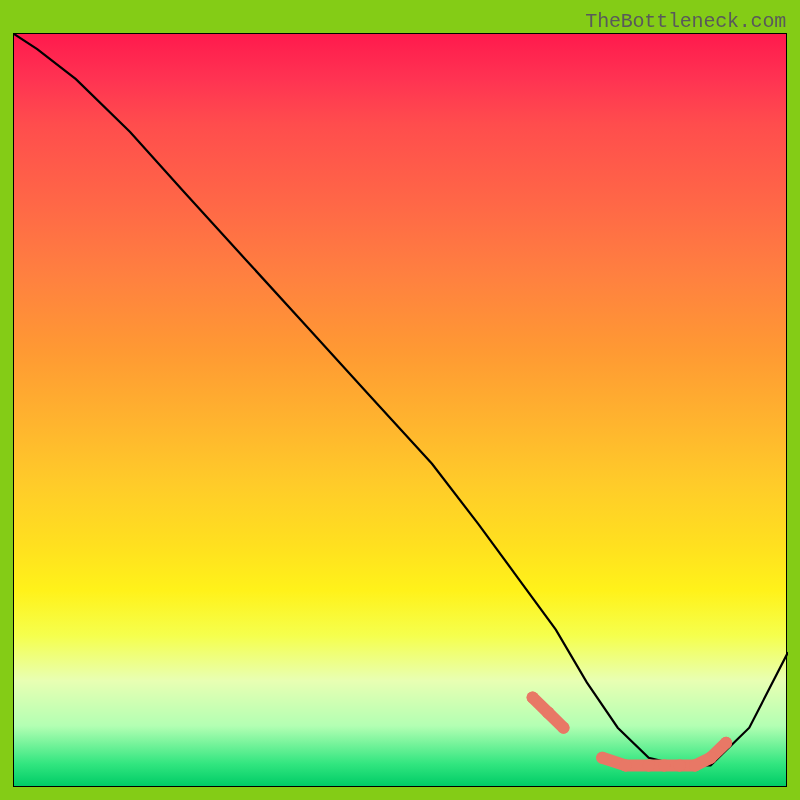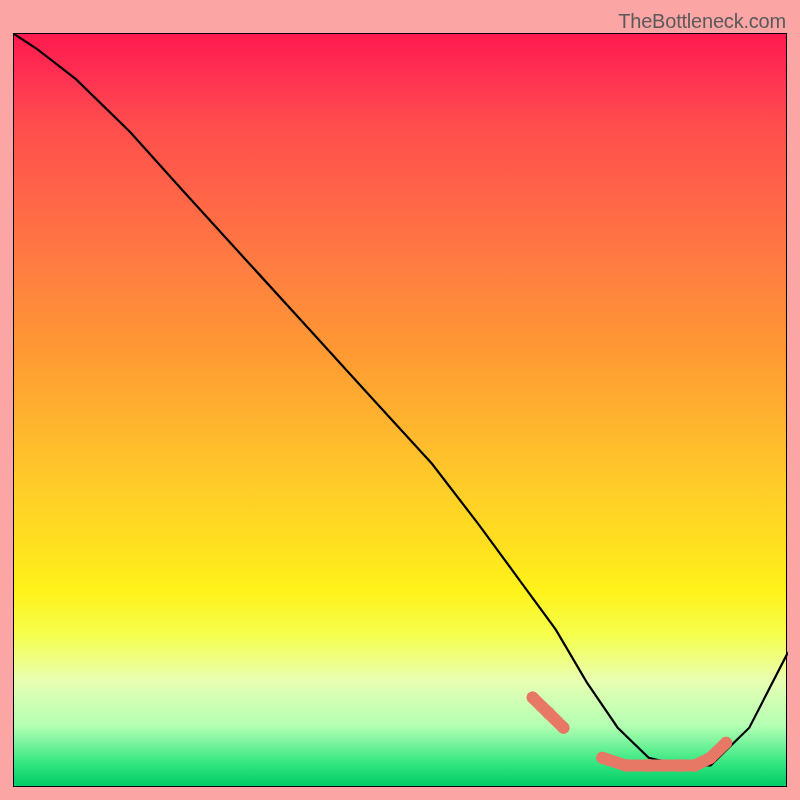--- a/index.html
+++ b/index.html
@@ -7,21 +7,22 @@
     padding: 0;
     width: 800px;
     height: 800px;
     overflow: hidden;
     font-family: Arial, Helvetica, sans-serif;
   }
   .chart-container {
     position: relative;
     width: 800px;
     height: 800px;
-    background: #fca5a5;
+    background: #84cc16;
+    font-family: Liberation Mono, monospace;
   }
   .plot-area {
     position: absolute;
     left: 13px;
     top: 33px;
     width: 774px;
     height: 754px;
     background: linear-gradient(to bottom,
       #ff1a4d 0%,
       #ff3352 6%,

